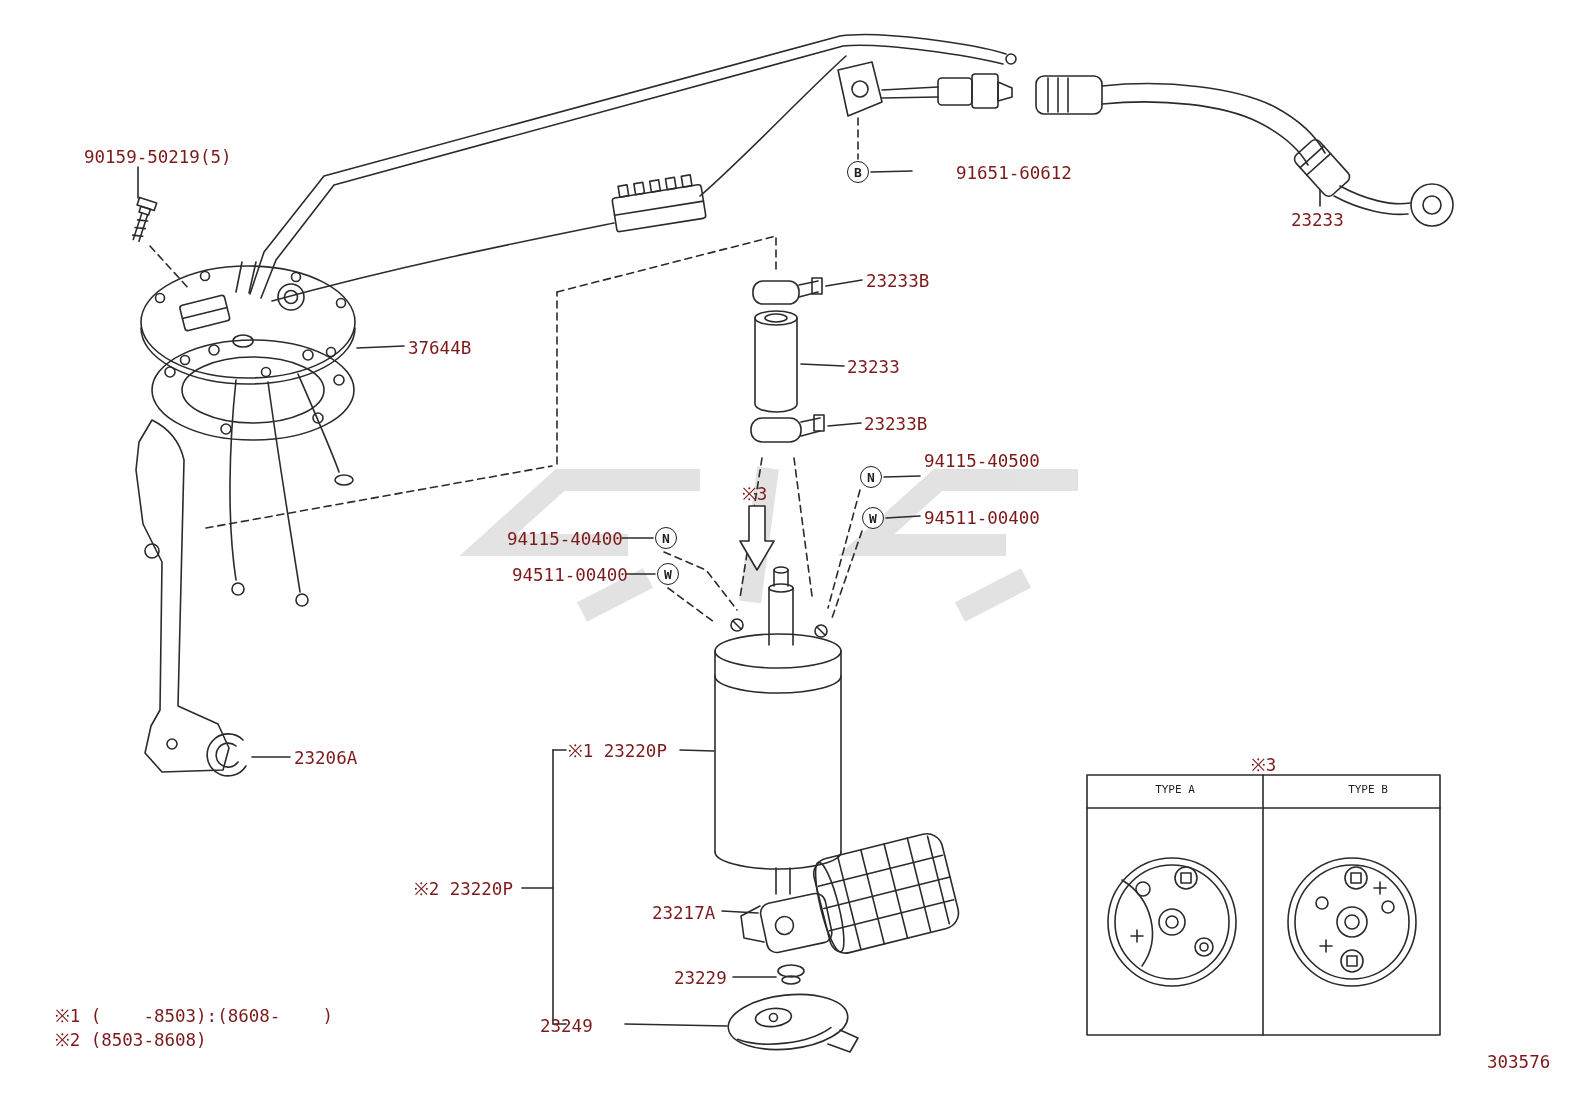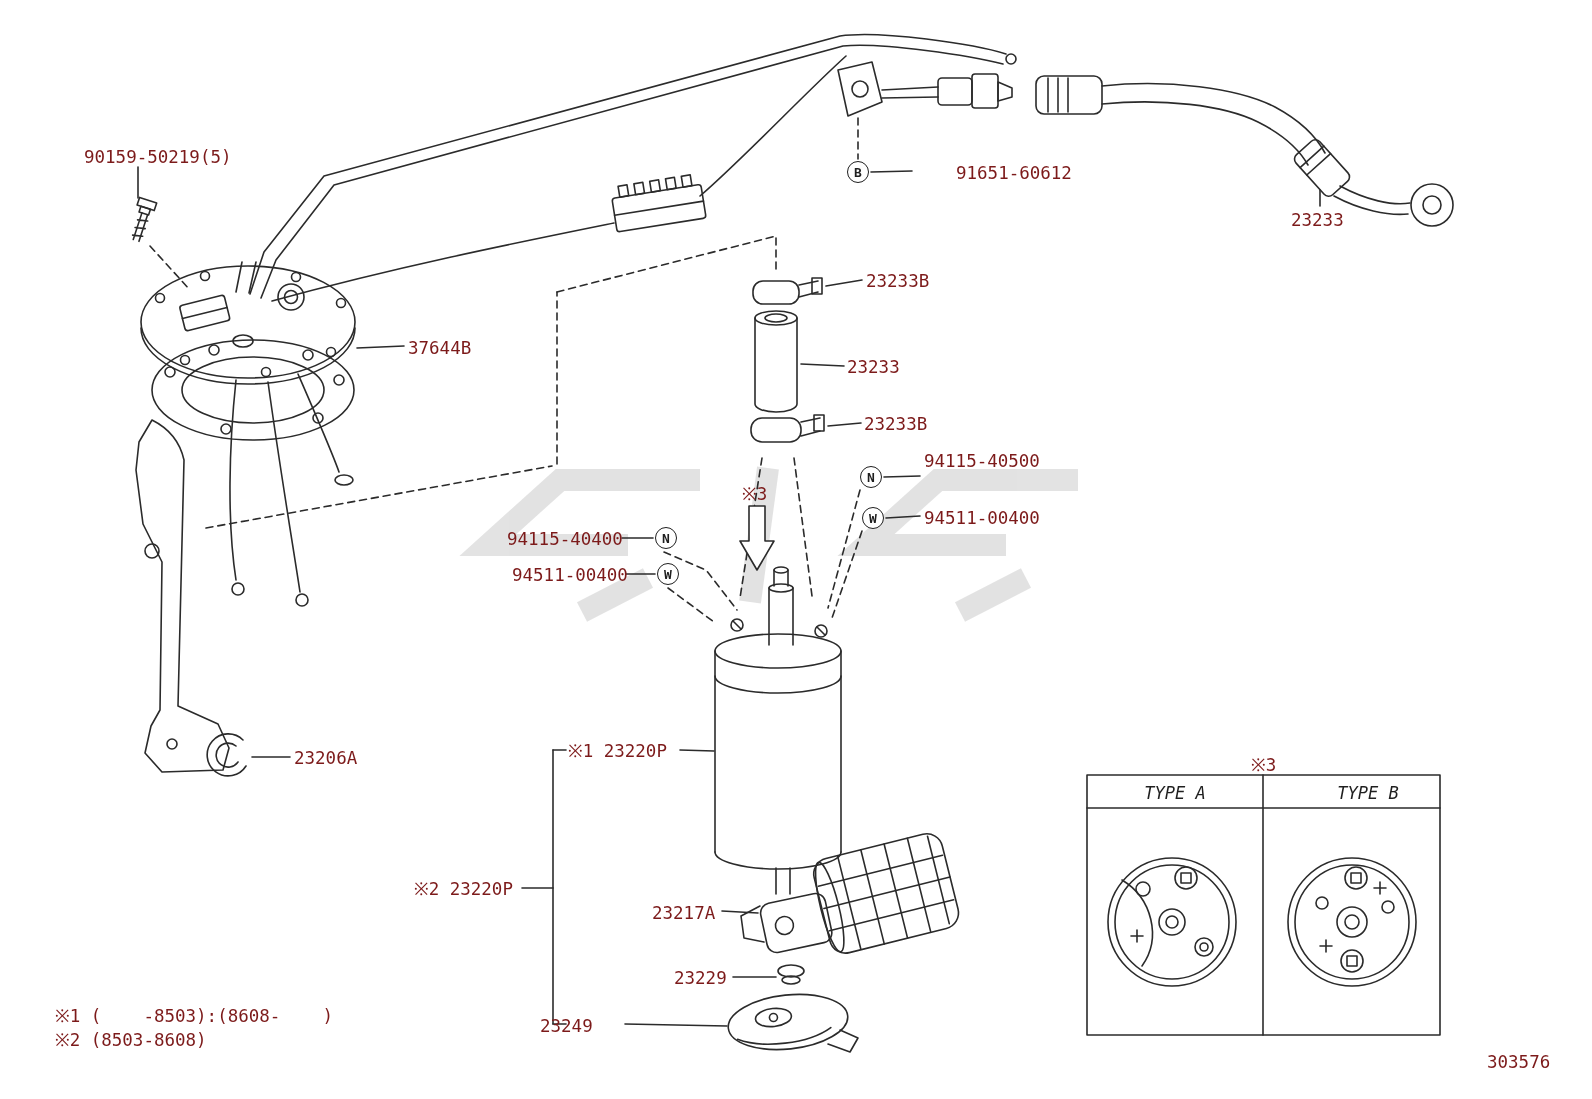--- a/index.html
+++ b/index.html
@@ -8,21 +8,21 @@
     position:relative; width:1592px; height:1099px; background:#ffffff;
     overflow:hidden; font-family:"DejaVu Sans Mono", monospace;
   }
   .stage svg { position:absolute; left:0; top:0; }
   .ln { stroke:var(--line,#2b2b2b); stroke-width:1.6; fill:none; stroke-linecap:round; stroke-linejoin:round; }
   .dash { stroke-dasharray:7 5; }
   .lbl {
     position:absolute; font-size:17.5px; color:var(--accent,#7c1a1a);
     white-space:pre; line-height:1.15;
   }
-  .thead { position:absolute; text-align:center; font-size:17px; color:#1f1f1f;font-style:italic; }
+  .thead { position:absolute; text-align:center; font-size:11px; color:#1f1f1f; }
   .cl {
     position:absolute; width:22px; height:22px; border:1.8px solid #1f1f1f;
     border-radius:50%; color:#1f1f1f; font-size:13px; font-weight:bold;
     display:flex; align-items:center; justify-content:center; background:#fff;
   }
 </style>
 </head>
 <body>
 
 <div class="stage">

